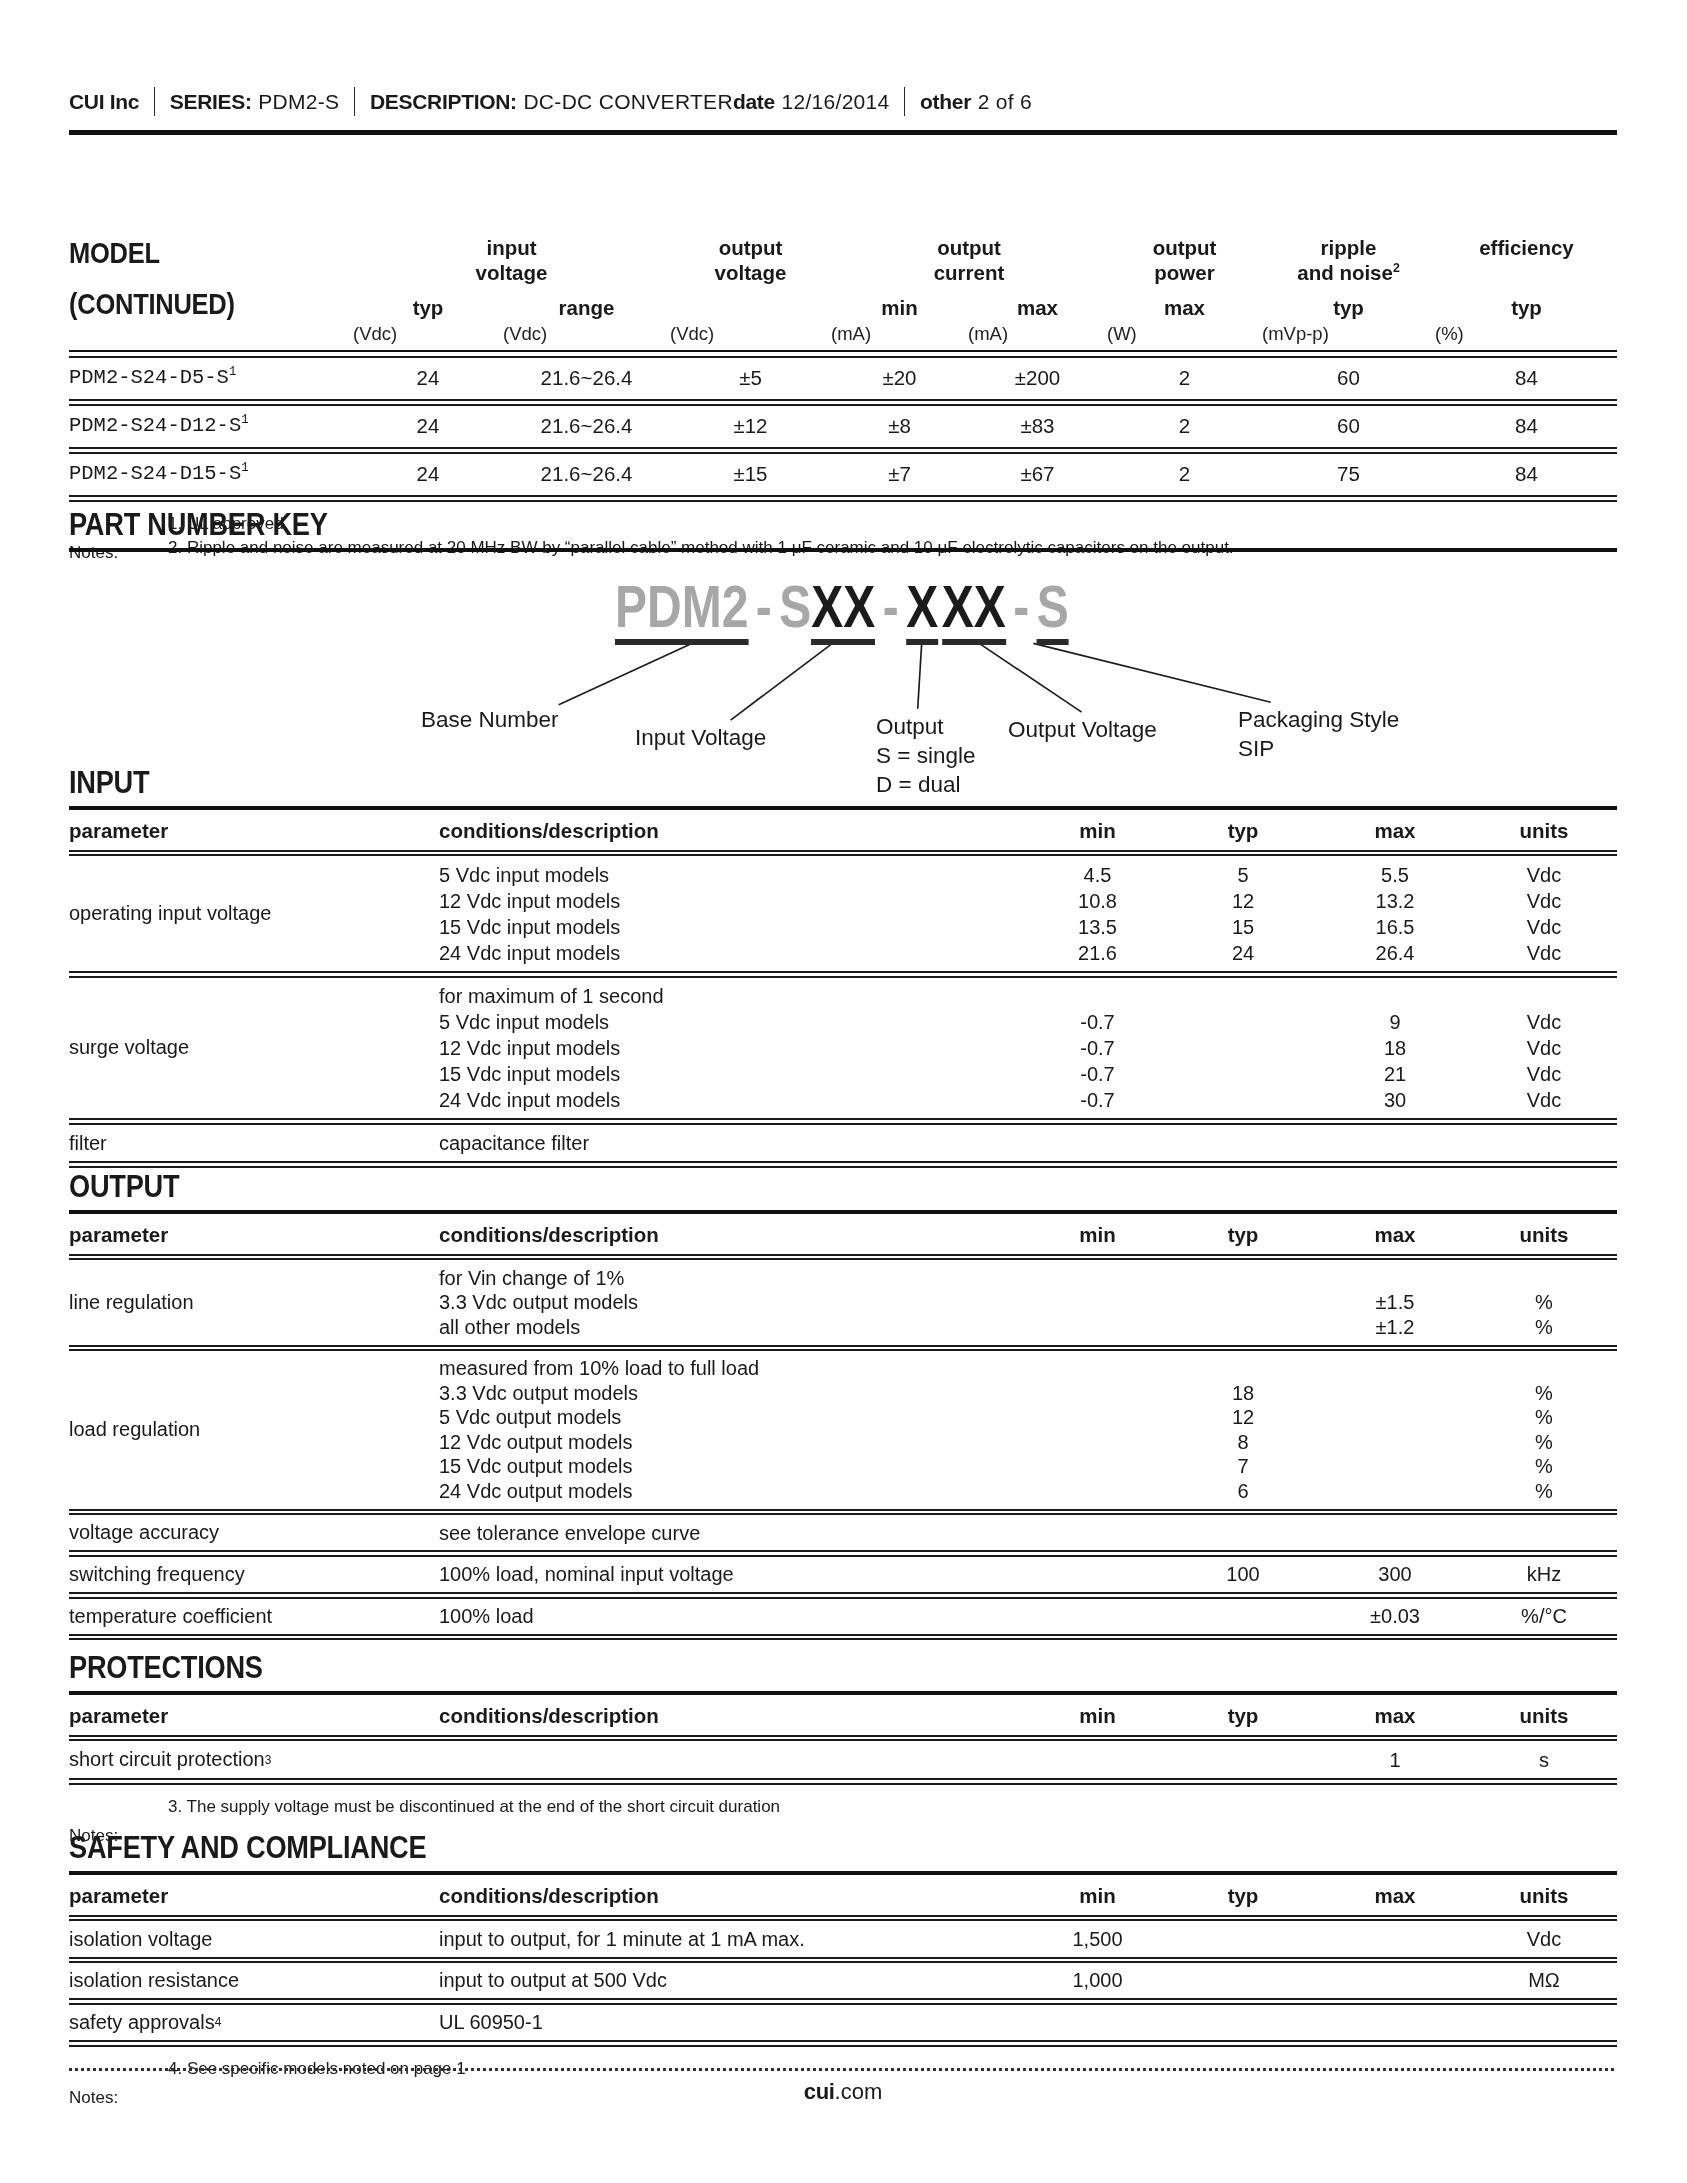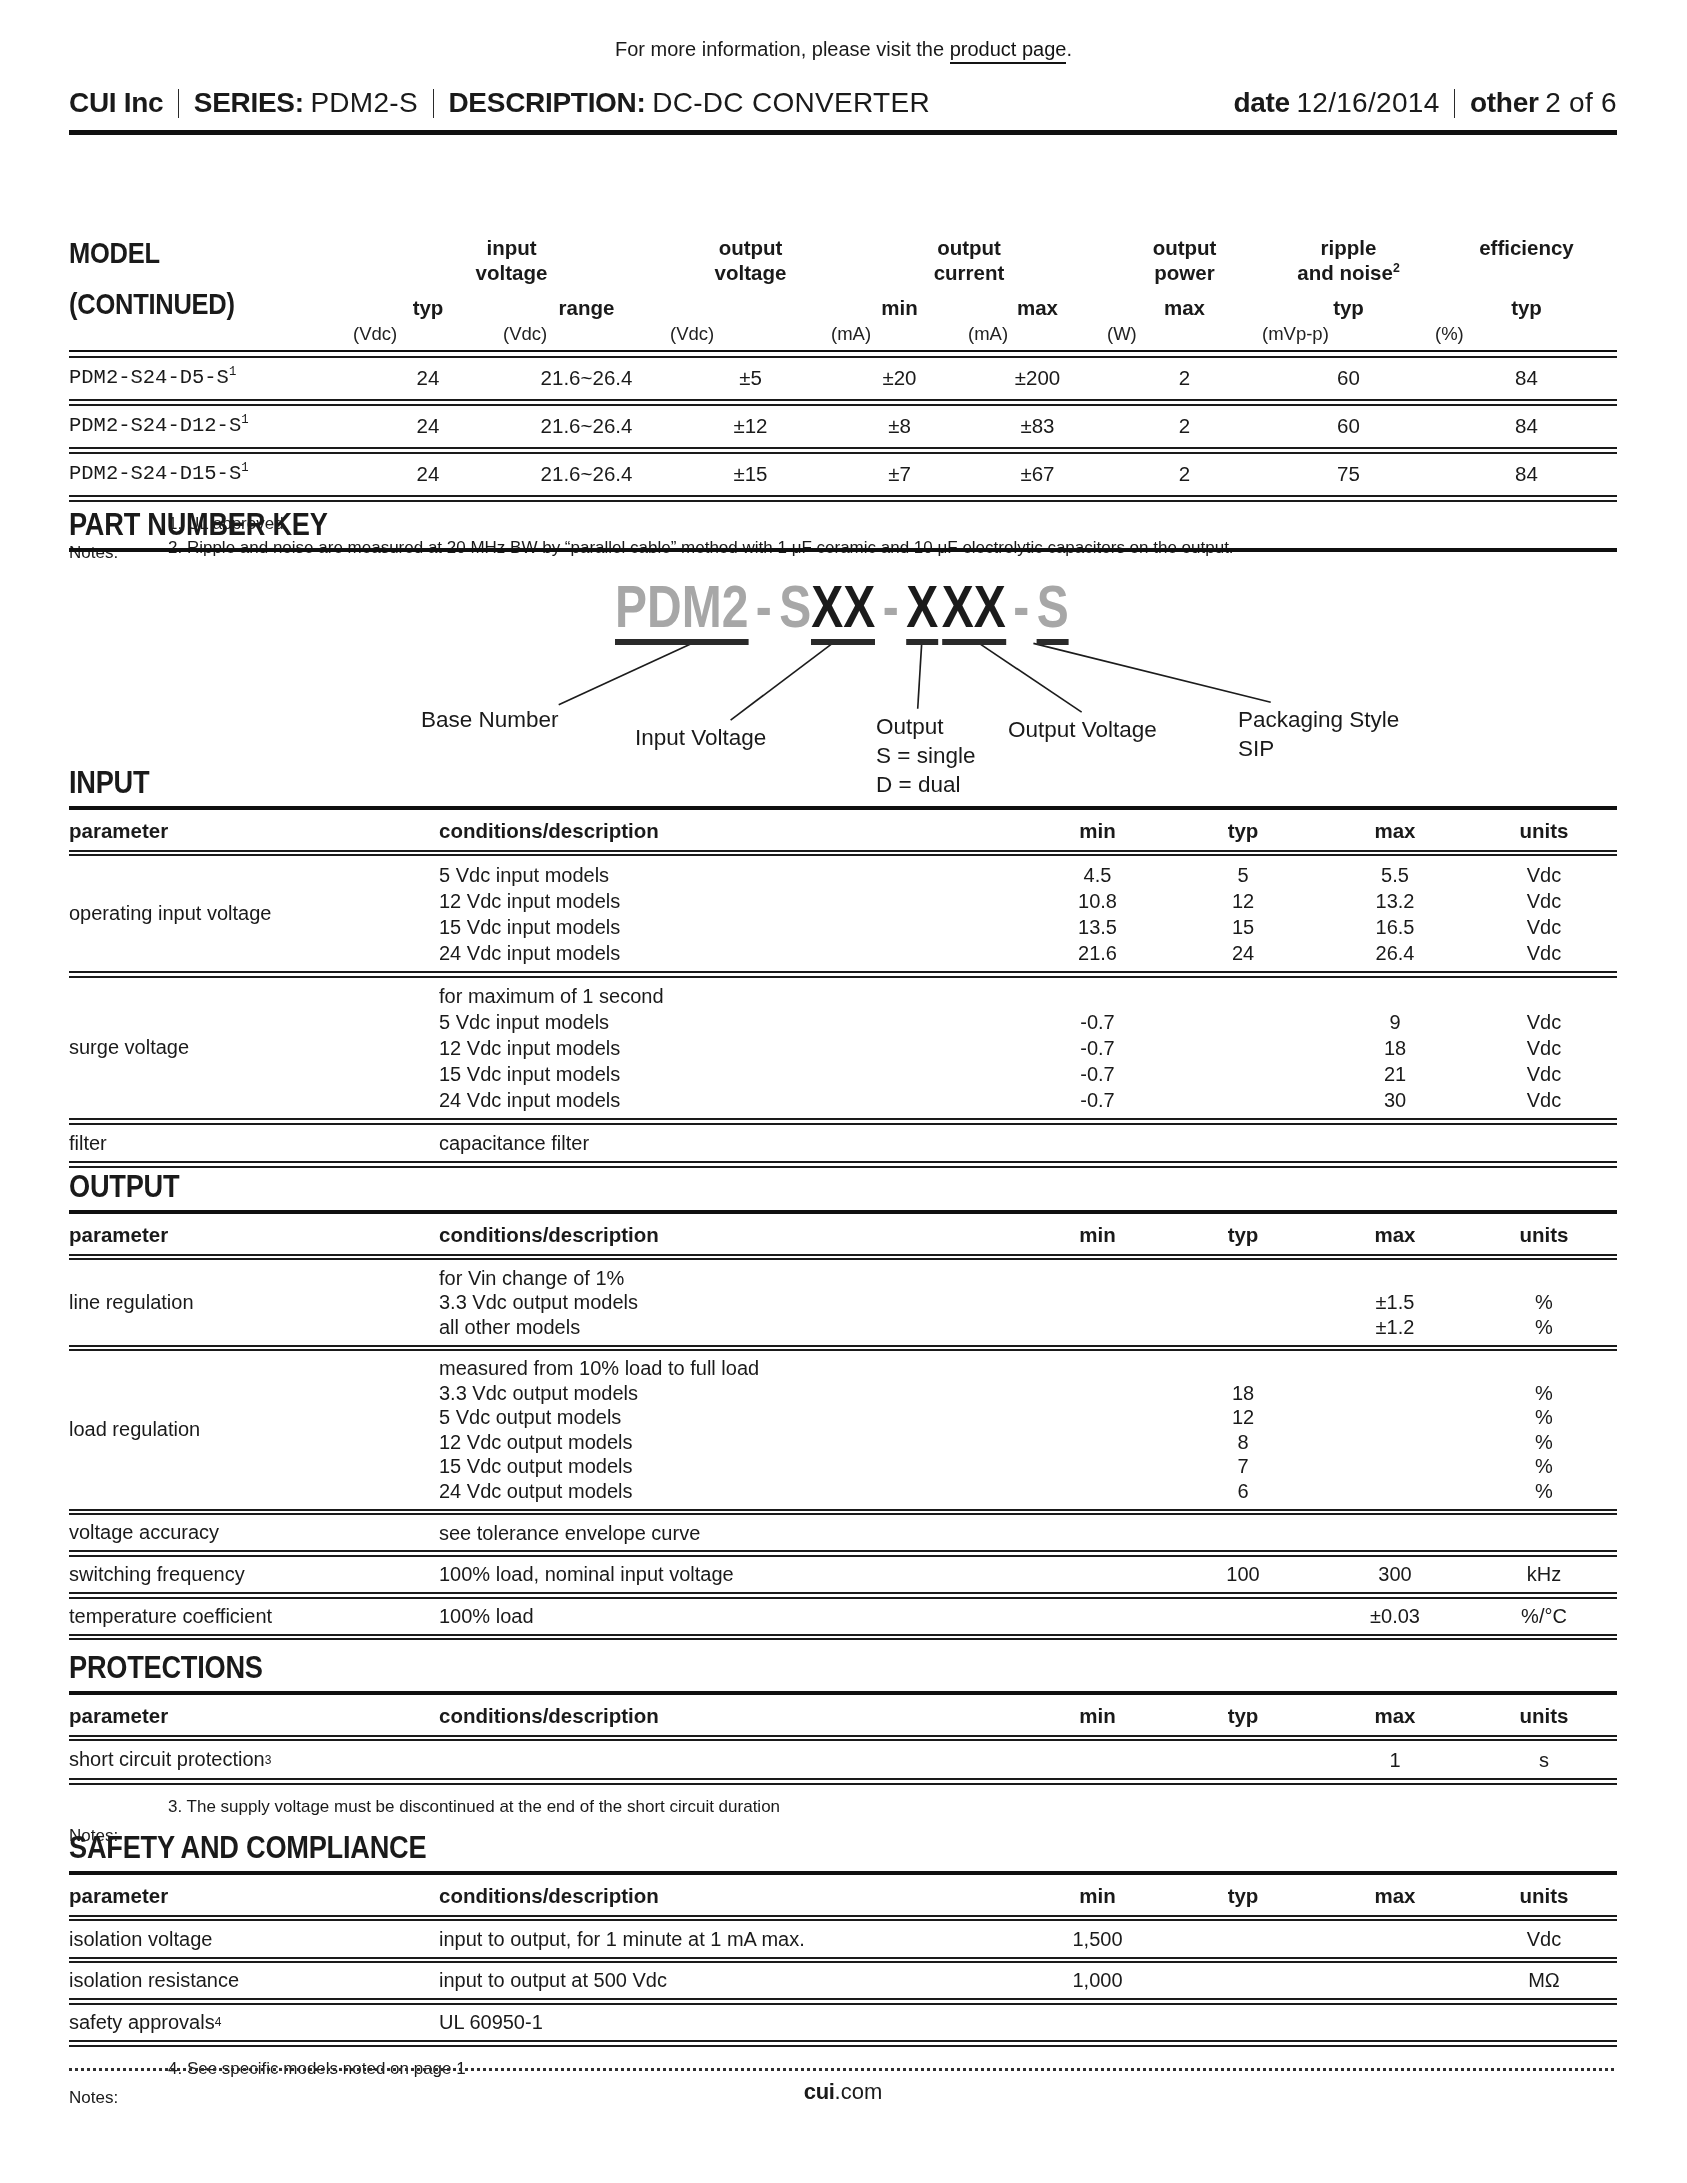--- a/index.html
+++ b/index.html
@@ -5,21 +5,21 @@
   html,body{margin:0;padding:0;background:#fff;}
   .page{position:relative;width:1687px;height:2183px;background:#ffffff;
         font-family:"Liberation Sans",sans-serif;color:#1a1a1a;overflow:hidden;}
   .sec{position:absolute;left:69px;width:1548px;}
 
   
   .link-line{position:absolute;left:0;top:38px;width:1687px;text-align:center;font-size:20px;}
   .link-line a{color:#141414;text-decoration:none;border-bottom:2.6px solid #141414;padding-bottom:2px;cursor:pointer;}
 
   
-  .header-bar{position:absolute;left:69px;top:87px;width:1548px;display:flex;justify-content:space-between;align-items:center;font-size:28px;white-space:nowrap;}
+  .header-bar{position:absolute;left:69px;top:87px;width:1548px;display:flex;align-items:center;font-size:21px;white-space:nowrap;}
   .hgroup{display:flex;align-items:center;}
   .hsep{width:1.3px;height:29px;background:#2a2a2a;margin:0 14.6px;}
   .hbold{font-weight:bold;letter-spacing:-0.3px;}
   .hval{margin-left:6.6px;letter-spacing:0.3px;}
   .top-rule{position:absolute;left:69px;top:130px;width:1548px;border-top:5.3px solid #101010;}
 
   
   .rule-dd{height:6.6px;border-top:2px solid #1a1a1a;border-bottom:2px solid #1a1a1a;box-sizing:border-box;}
   .rule-dd-heavy{height:8px;border-top:2.6px solid #101010;border-bottom:2px solid #1a1a1a;box-sizing:border-box;}
   .sec-rule{border-top:4px solid #101010;margin-top:8px;}
@@ -72,23 +72,20 @@
   .footer{position:absolute;left:69px;top:2068px;width:1548px;text-align:center;}
   .dotted{height:3.3px;background:repeating-linear-gradient(90deg,#303030 0 3.3px,transparent 3.3px 6px);}
   .site{margin-top:8px;font-size:22px;}
   .site b{letter-spacing:-0.3px;}
 </style>
 </head>
 <body>
 
 <div class="page">
 
-  <div class="link-line">
-    <span>For more information, please visit the </span><a href="#">product page</a><span>.</span>
-  </div>
 
   <div class="header-bar">
     <div class="hgroup">
       <span class="hbold">CUI Inc</span>
       <span class="hsep"></span>
       <span class="hbold">SERIES:</span>
       <span class="hval">PDM2-S</span>
       <span class="hsep"></span>
       <span class="hbold">DESCRIPTION:</span>
       <span class="hval">DC-DC CONVERTER</span>

